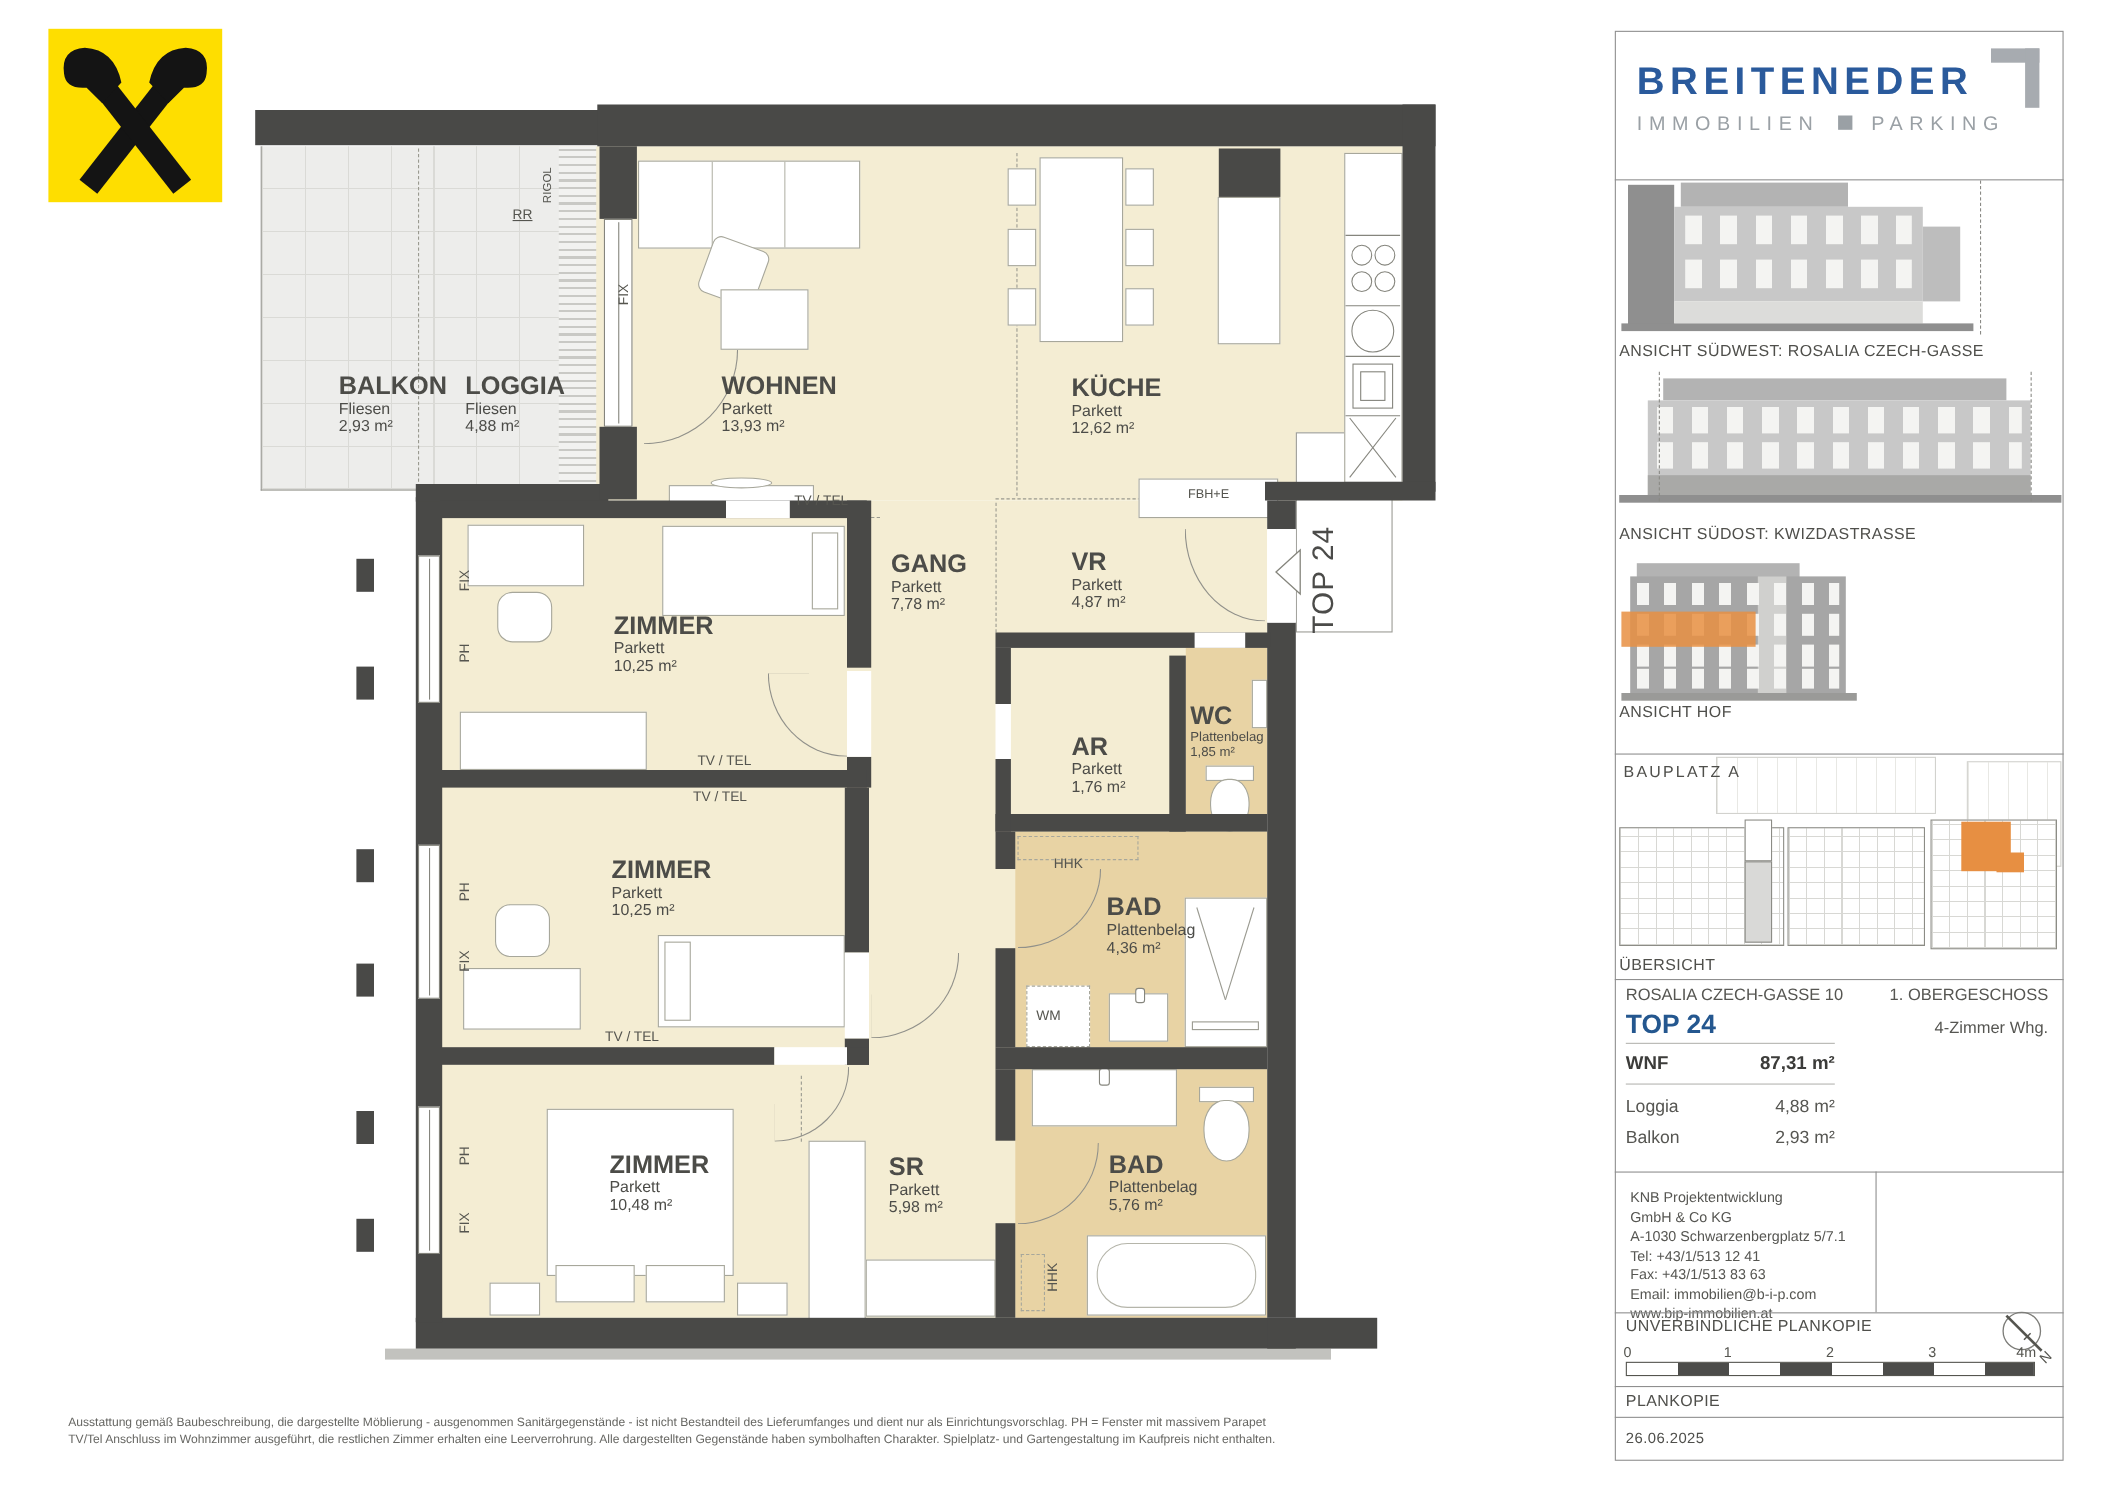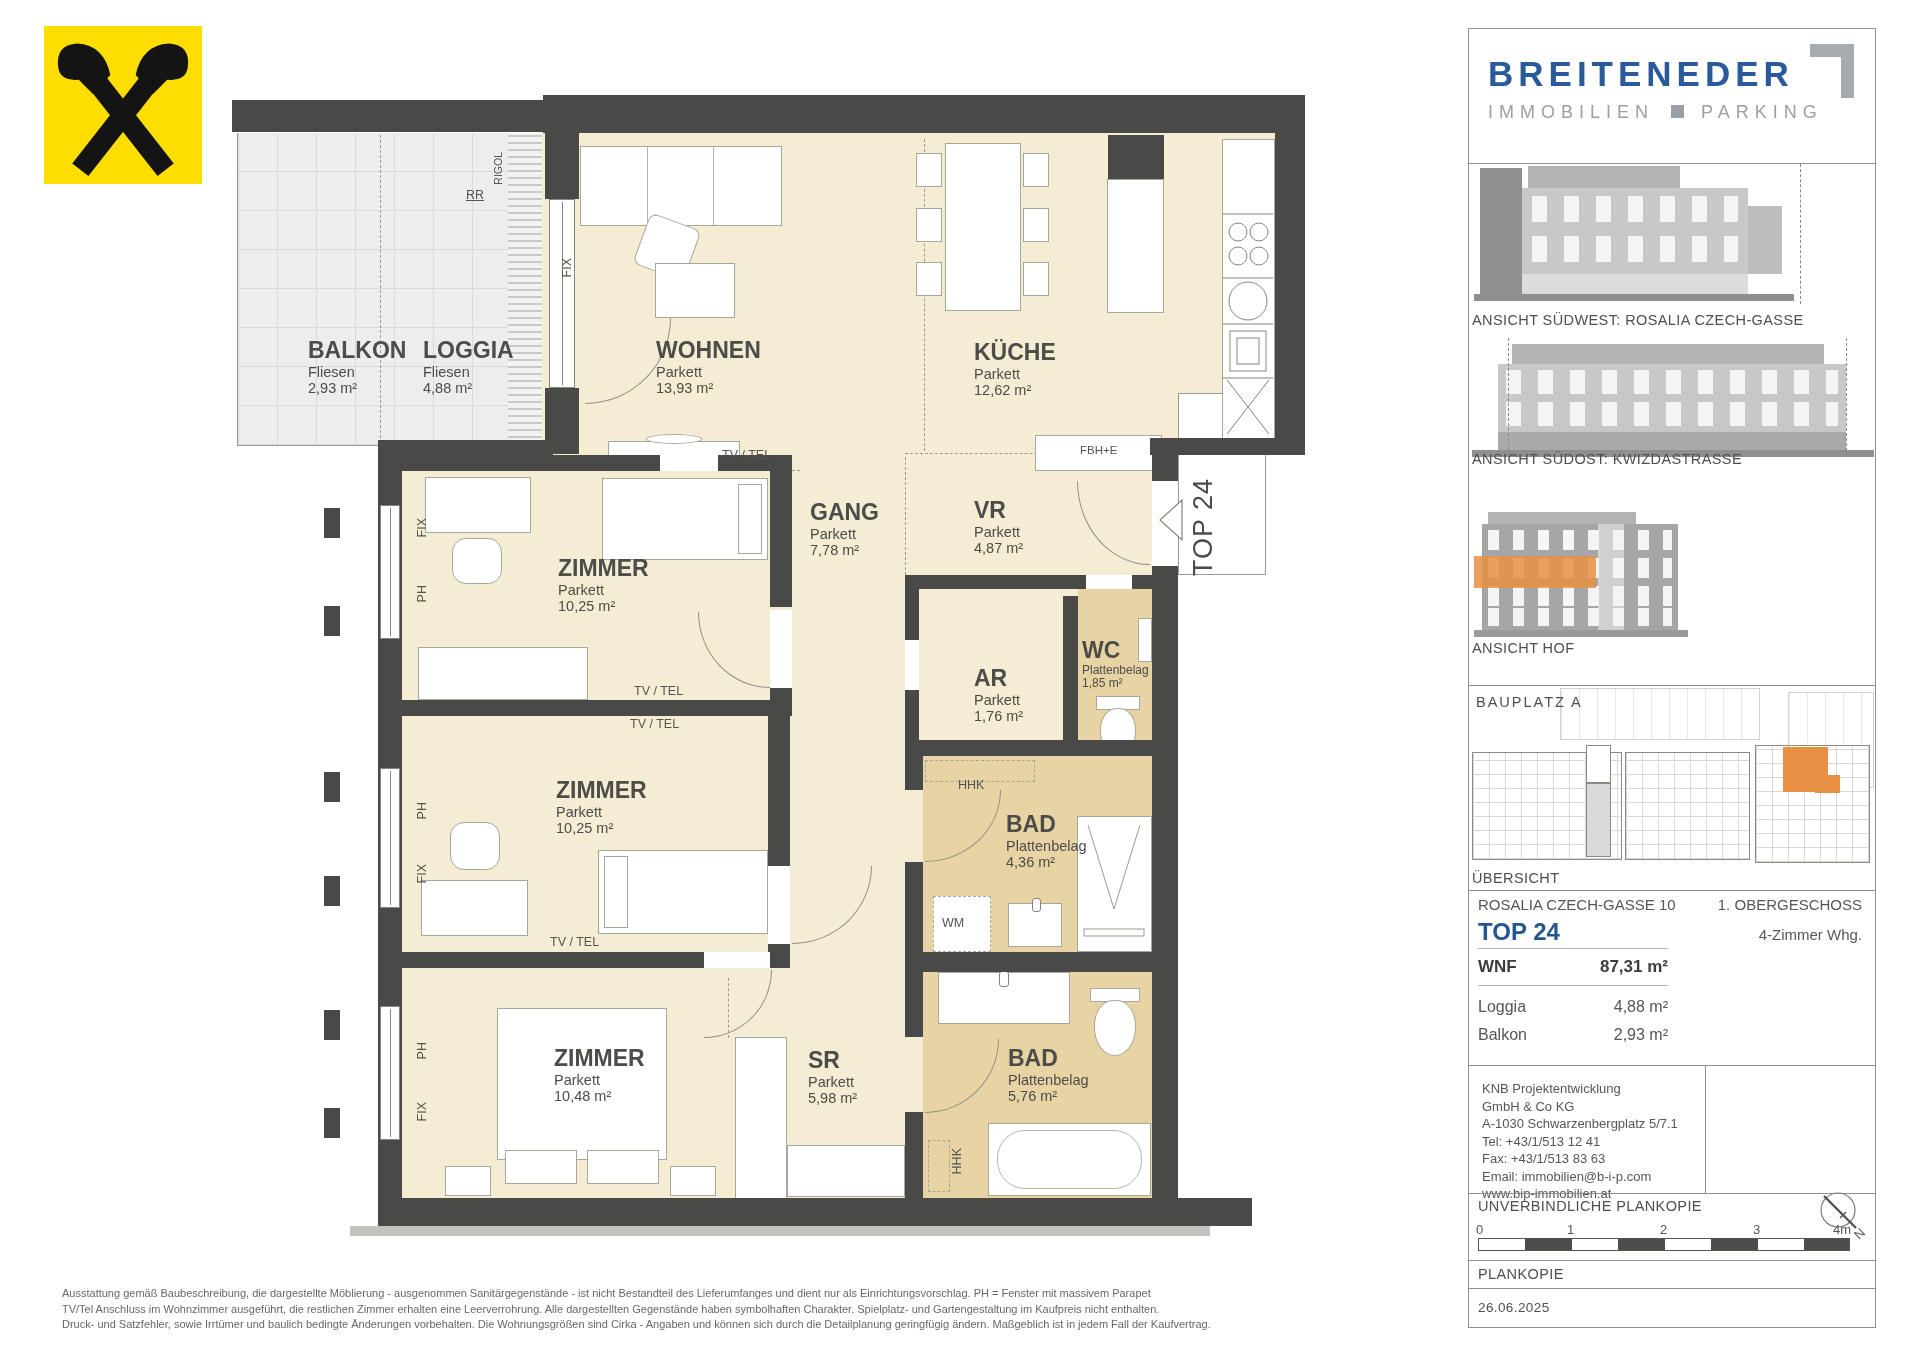--- a/index.html
+++ b/index.html
@@ -356,21 +356,21 @@
   <div>
     <div class="facade" style="left:1512px;top:344px;width:312px;height:20px;background:#b3b3b3;"></div>
     <div class="facade" style="left:1498px;top:364px;width:348px;height:86px;background:#c8c8c8;"></div>
     <div class="winrow" style="left:1506px;top:370px;width:332px;height:24px;"></div>
     <div class="winrow" style="left:1506px;top:402px;width:332px;height:24px;"></div>
     <div class="facade" style="left:1498px;top:432px;width:348px;height:18px;background:#a9a9a7;"></div>
     <div class="facade" style="left:1472px;top:450px;width:402px;height:7px;background:#8f8f8f;"></div>
     <div class="facade" style="left:1508px;top:338px;width:0;height:118px;border-left:1px dashed #8a8a86;"></div>
     <div class="facade" style="left:1846px;top:338px;width:0;height:118px;border-left:1px dashed #8a8a86;"></div>
   </div>
-  <div class="cap" style="left:1472px;top:451px;text-align:center;">ANSICHT SÜDOST: KWIZDASTRASSE</div>
+  <div class="cap" style="left:1472px;top:478px;text-align:center;">ANSICHT SÜDOST: KWIZDASTRASSE</div>
 
   <div>
     <div class="facade" style="left:1488px;top:512px;width:148px;height:14px;background:#b3b3b3;"></div>
     <div class="facade" style="left:1482px;top:524px;width:196px;height:106px;background:#a6a6a6;"></div>
     <div class="facade" style="left:1598px;top:524px;width:26px;height:106px;background:#d0d0ce;"></div>
     <div class="winrow sm" style="left:1488px;top:530px;width:184px;height:20px;"></div>
     <div class="winrow sm" style="left:1488px;top:558px;width:184px;height:20px;"></div>
     <div class="winrow sm" style="left:1488px;top:586px;width:184px;height:20px;"></div>
     <div class="abs" style="left:1474px;top:556px;width:122px;height:32px;background:rgba(231,143,66,0.85);z-index:3;"></div>
     <div class="winrow sm" style="left:1488px;top:608px;width:184px;height:18px;"></div>
@@ -449,16 +449,15 @@
   </div>
 
   <div class="panel-line" style="top:1260px;"></div>
   <div class="cap" style="left:1478px;top:1266px;">PLANKOPIE</div>
   <div class="panel-line" style="top:1288px;"></div>
   <div class="cap" style="left:1478px;top:1300px;font-size:13.5px;">26.06.2025</div>
 
   <div class="abs" style="left:62px;top:1286px;font-size:11px;line-height:15.5px;color:#67676-3;color:#676763;white-space:nowrap;z-index:8;">
     <div>Ausstattung gemäß Baubeschreibung, die dargestellte Möblierung - ausgenommen Sanitärgegenstände - ist nicht Bestandteil des Lieferumfanges und dient nur als Einrichtungsvorschlag. PH = Fenster mit massivem Parapet</div>
     <div>TV/Tel Anschluss im Wohnzimmer ausgeführt, die restlichen Zimmer erhalten eine Leerverrohrung. Alle dargestellten Gegenstände haben symbolhaften Charakter. Spielplatz- und Gartengestaltung im Kaufpreis nicht enthalten.</div>
-    <div>Druck- und Satzfehler, sowie Irrtümer und baulich bedingte Änderungen vorbehalten. Die Wohnungsgrößen sind Cirka - Angaben und können sich durch die Detailplanung geringfügig ändern. Maßgeblich ist in jedem Fall der Kaufvertrag.</div>
   </div>
 
 </div>
 
 </body></html>

